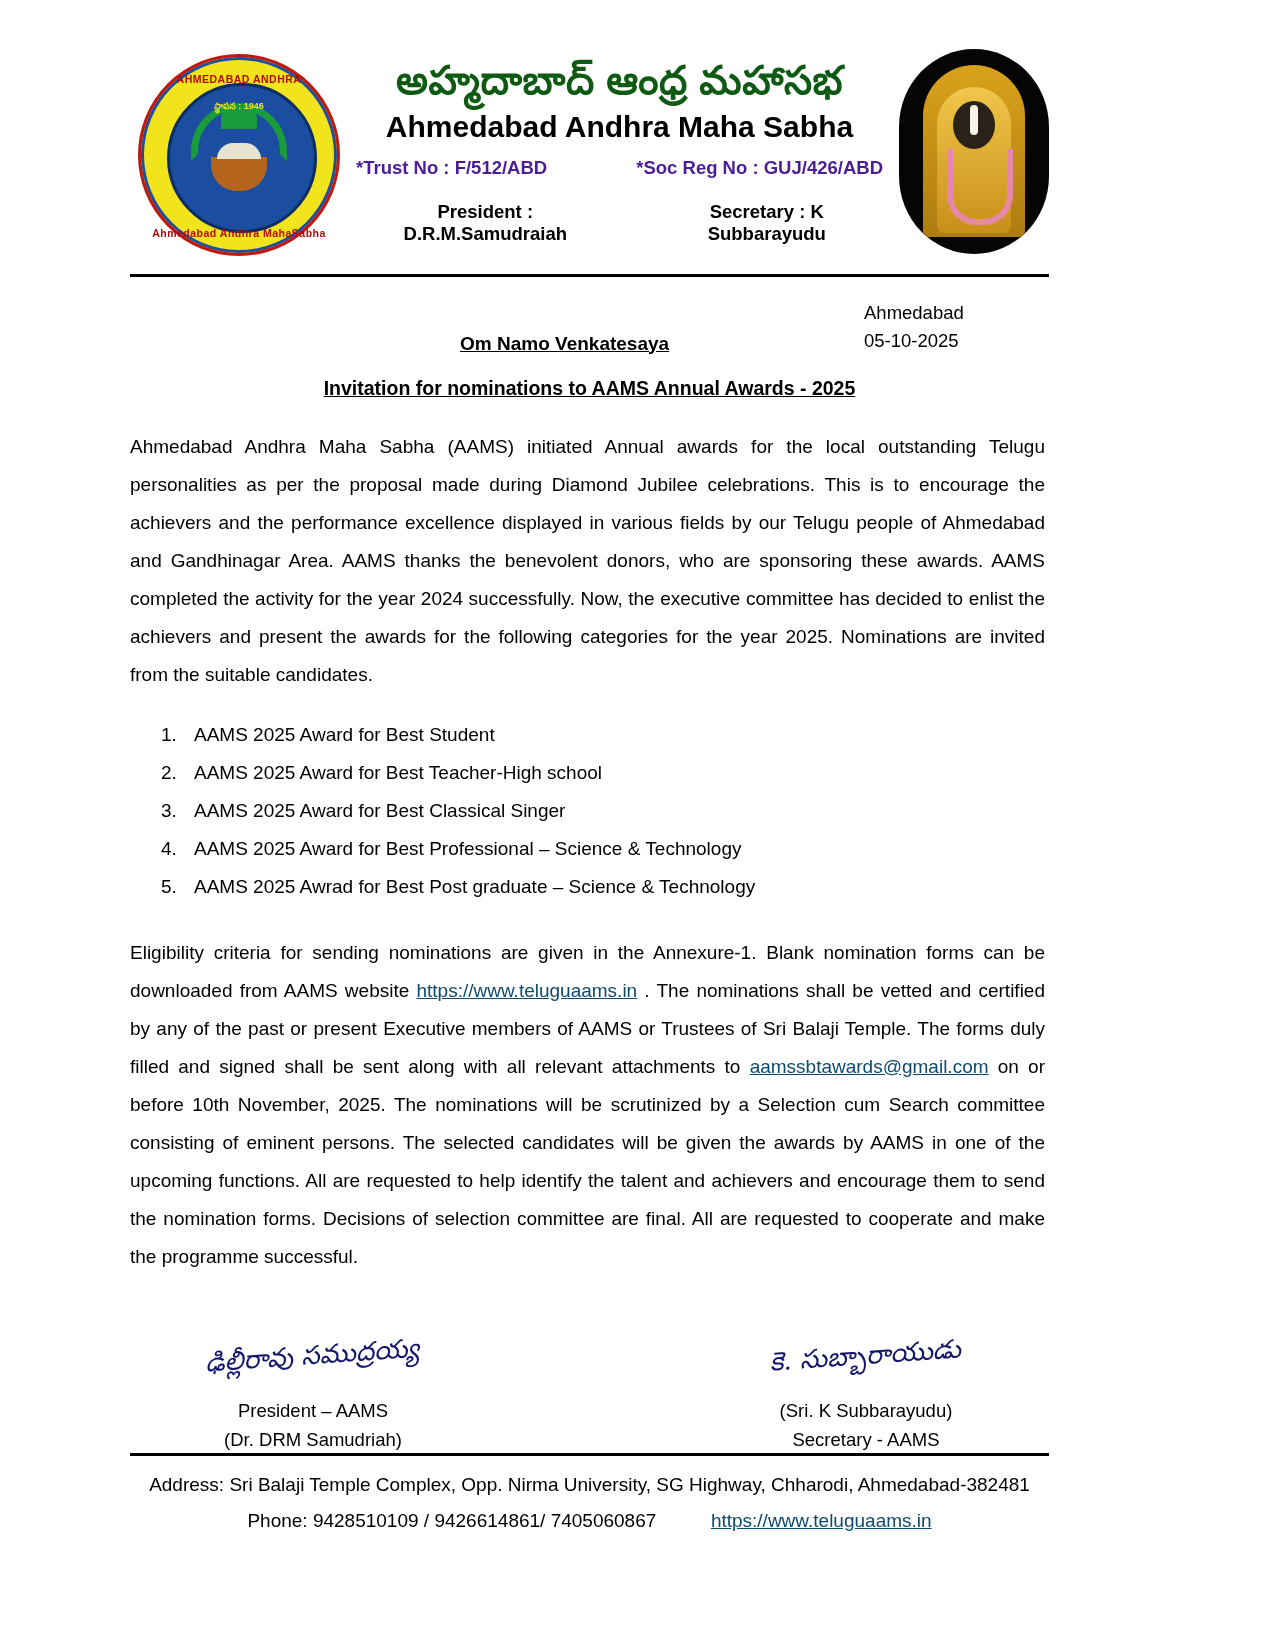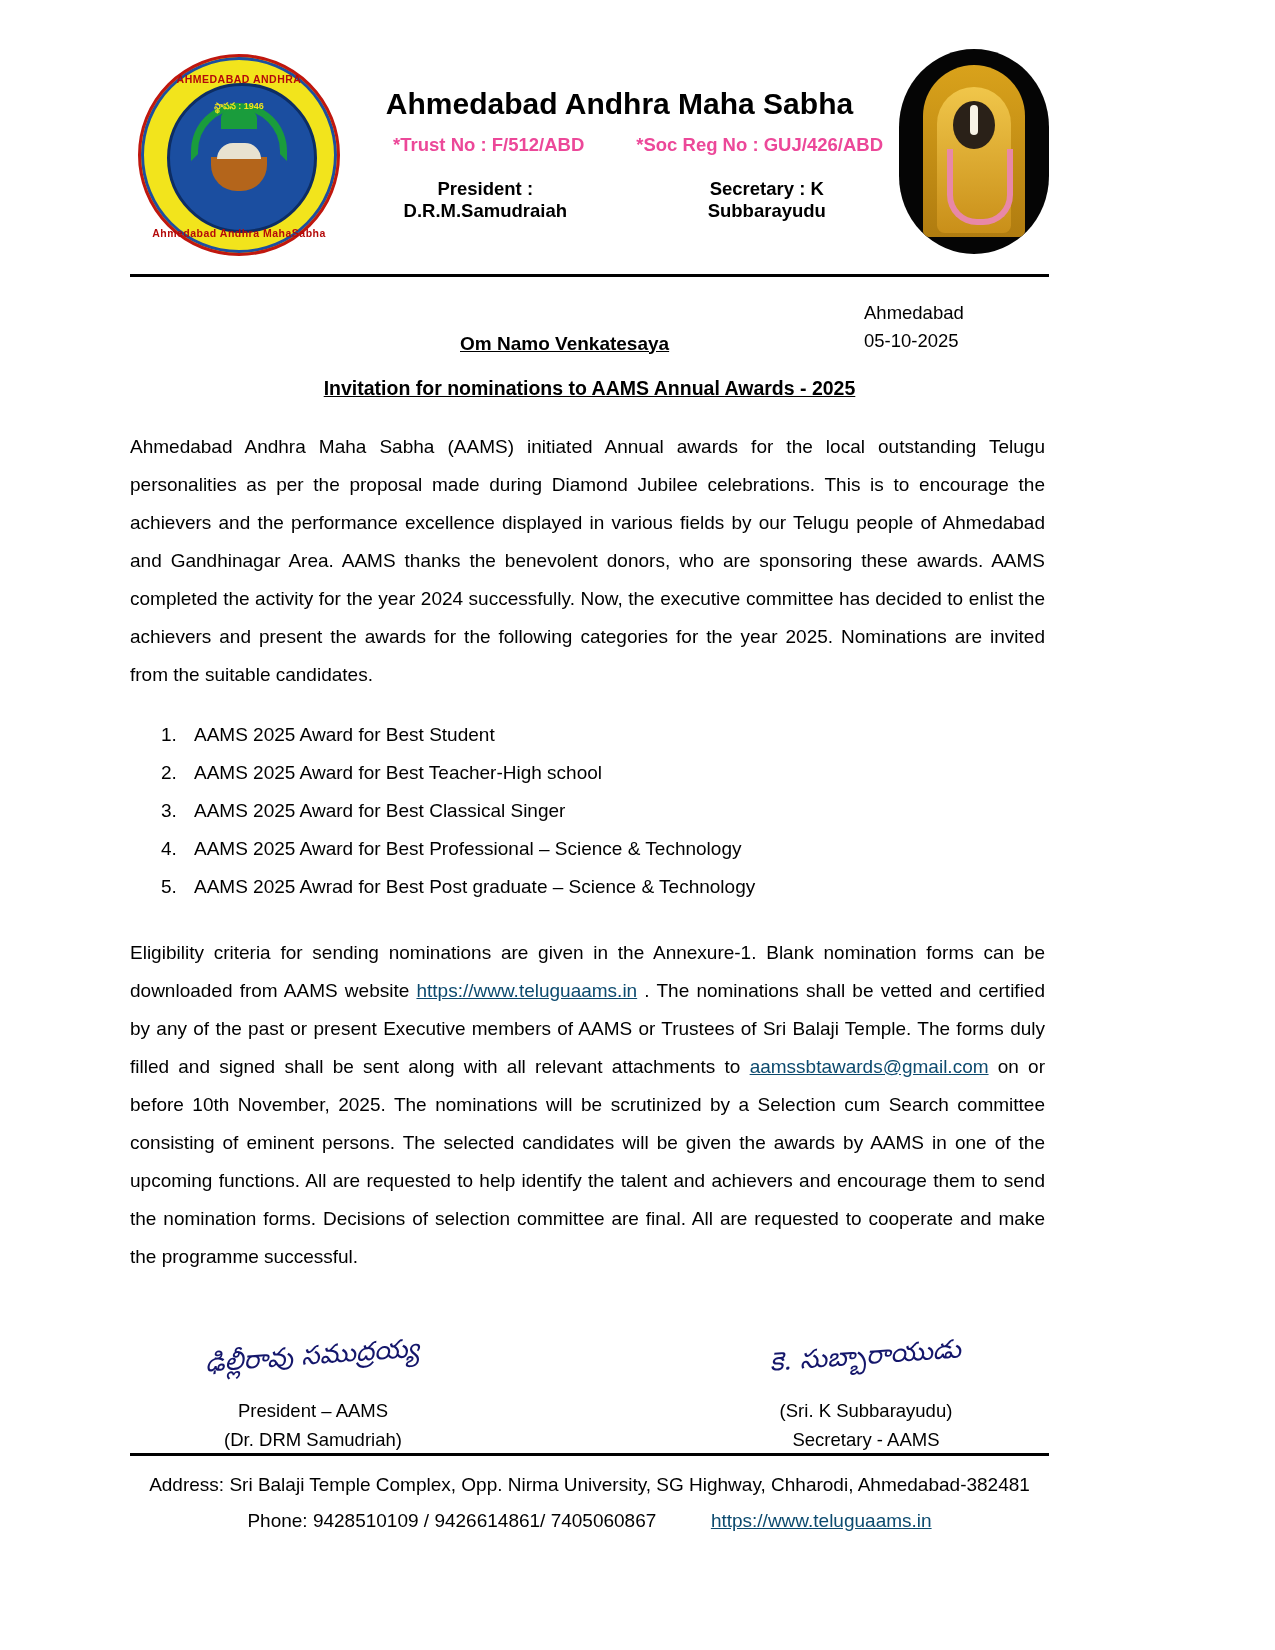--- a/index.html
+++ b/index.html
@@ -131,24 +131,24 @@
   .en-title {
     font-size: 30px;
     font-weight: bold;
     color: #000000;
     margin-top: 6px;
     line-height: 1.2;
   }
   .reg-line {
     font-size: 18.5px;
     font-weight: bold;
-    color: #ec4899;
+    color: #4c1d95;
     margin-top: 12px;
     display: flex;
-    justify-content: flex-end;
+    justify-content: space-between;
     gap: 52px;
   }
   .off-line {
     font-size: 18.5px;
     font-weight: bold;
     color: #000000;
     margin-top: 22px;
     display: flex;
     justify-content: center;
     gap: 36px;
@@ -306,20 +306,21 @@
         <div class="seal-inner">
           <div class="seal-snake"></div>
           <div class="seal-leaf"></div>
           <div class="seal-pot"></div>
         </div>
         <div class="seal-text-bottom">Ahmedabad Andhra MahaSabha</div>
       </div>
     </div>
 
     <div class="head-center">
+      <div class="te-title">అహ్మదాబాద్ ఆంధ్ర మహాసభ</div>
       <div class="en-title">Ahmedabad Andhra Maha Sabha</div>
       <div class="reg-line">
         <span>*Trust No : F/512/ABD</span>
         <span>*Soc Reg No : GUJ/426/ABD</span>
       </div>
       <div class="off-line">
         <span>President :  D.R.M.Samudraiah</span>
         <span>Secretary : K Subbarayudu</span>
       </div>
     </div>

